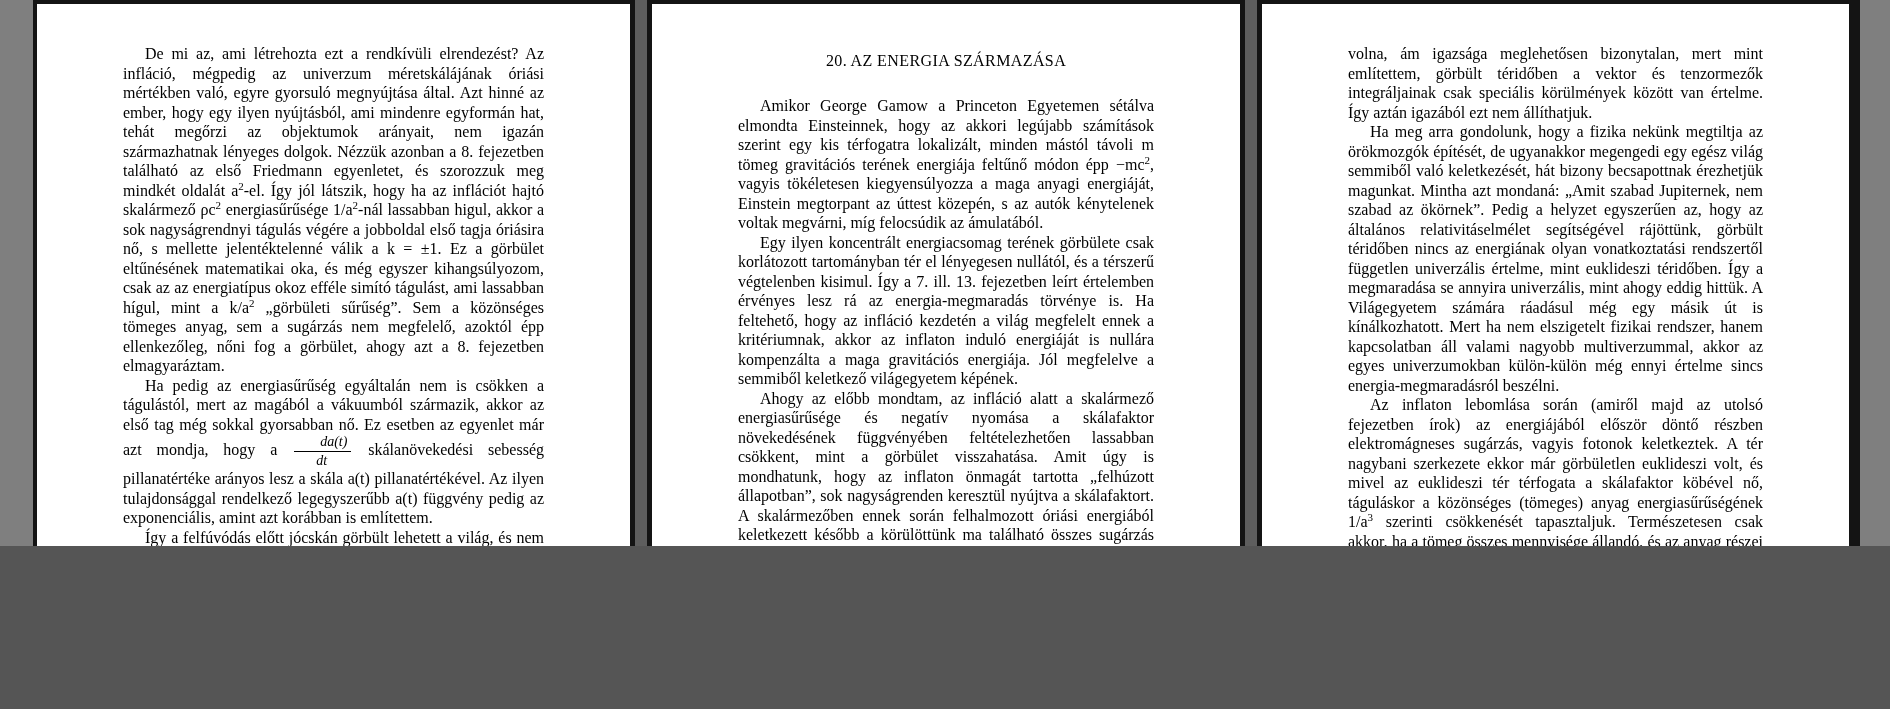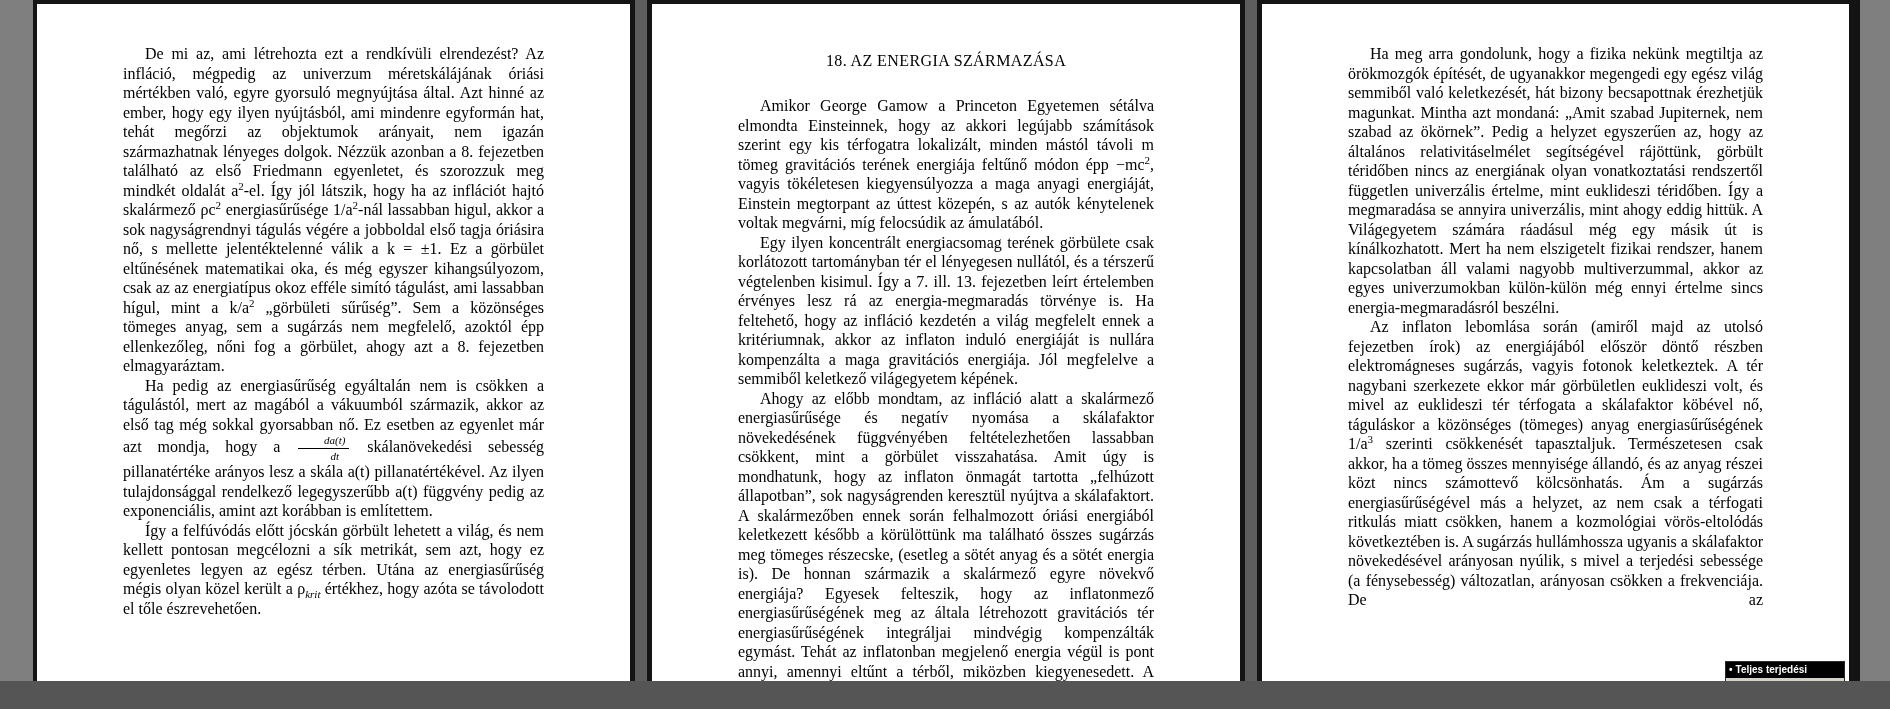--- a/index.html
+++ b/index.html
@@ -1,17 +1,17 @@
 <!DOCTYPE html>
 <html style="--background: #7f7f7f; --page: #ffffff; --separator_dark: #141414; --separator_mid: #5e5e5e; --bottom_strip: #dfdfdf; --menu_bg: #d6d2ca; --menu_selected_bg: #000000;"><head>
 <meta charset="utf-8">
 <style>
   html,body{margin:0;padding:0;background:#555;}
   .screen{
-    position:relative;width:1890px;height:681px;overflow:hidden;
+    position:relative;width:1890px;height:546px;overflow:hidden;
     background:var(--background,#7f7f7f);
     font-family:"Liberation Serif",serif;
   }
   .top-bar{position:absolute;left:33px;top:0;width:1827px;height:4px;background:var(--separator_dark,#141414);}
   .edge{position:absolute;top:0;height:703px;background:var(--separator_dark,#141414);}
   .edge-left{left:33px;width:4px;}
   .edge-right{left:1849px;width:11px;}
   .page{
     position:absolute;top:4px;height:698px;background:var(--page,#ffffff);
     box-sizing:border-box;padding:40px 86px 0 86px;color:#000;
@@ -33,22 +33,22 @@
     letter-spacing:.4px;
   }
   .page-text{font-size:16px;line-height:19.5px;}
   .page-text p{margin:0;text-indent:22px;text-align:justify;}
   .page-text p.noindent{text-indent:0;}
   .page-text p.cont{text-align-last:justify;}
   .it{}
   sup,sub{font-size:11px;line-height:0;}
   sub.it{font-style:italic;}
   .frac{
-    display:inline-block;vertical-align:middle;text-align:center;
-    font-style:italic;font-size:11px;line-height:1.15;margin:0 2px;
+    display:inline-block;vertical-align:middle;text-align:left;
+    font-style:italic;font-size:14px;line-height:1.15;margin:0 2px;
   }
   .frac .num{display:block;border-bottom:1px solid #000;padding:0 4px 1px 4px;}
   .frac .den{display:block;padding-top:1px;}
   .context-menu{
     position:absolute;left:1725px;top:661px;width:118px;
     background:var(--menu_bg,#d6d2ca);
     border:1px solid #2a2a2a;
     box-shadow:1px 1px 0 rgba(255,255,255,.35) inset;
     font-family:"Liberation Sans",sans-serif;font-size:10px;
     cursor:default;
@@ -74,32 +74,33 @@
     <div class="page-text">
         <p><span>De mi az, ami létrehozta ezt a rendkívüli elrendezést? Az infláció, mégpedig az univerzum méretskálájának óriási mértékben való, egyre gyorsuló megnyújtása által. Azt hinné az ember, hogy egy ilyen nyújtásból, ami mindenre egyformán hat, tehát megőrzi az objektumok arányait, nem igazán származhatnak lényeges dolgok. Nézzük azonban a 8. fejezetben található az első Friedmann egyenletet, és szorozzuk meg mindkét oldalát </span><span class="it">a</span><sup>2</sup><span>-el. Így jól látszik, hogy ha az inflációt hajtó skalármező </span><span class="it">ρc</span><sup>2</sup><span> energiasűrűsége 1/</span><span class="it">a</span><sup>2</sup><span>-nál lassabban higul, akkor a sok nagyságrendnyi tágulás végére a jobboldal első tagja óriásira nő, s mellette jelentéktelenné válik a </span><span class="it">k</span><span> = ±1. Ez a görbület eltűnésének matematikai oka, és még egyszer kihangsúlyozom, csak az az energiatípus okoz efféle simító tágulást, ami lassabban hígul, mint a </span><span class="it">k</span><span>/</span><span class="it">a</span><sup>2</sup><span> „görbületi sűrűség”. Sem a közönséges tömeges anyag, sem a sugárzás nem megfelelő, azoktól épp ellenkezőleg, nőni fog a görbület, ahogy azt a 8. fejezetben elmagyaráztam.</span></p>
         <p><span>Ha pedig az energiasűrűség egyáltalán nem is csökken a tágulástól, mert az magából a vákuumból származik, akkor az első tag még sokkal gyorsabban nő. Ez esetben az egyenlet már azt mondja, hogy a </span><span class="frac"><span class="num">da(t)</span><span class="den">dt</span></span><span> skálanövekedési sebesség pillanatértéke arányos lesz a skála </span><span class="it">a(t)</span><span> pillanatértékével. Az ilyen tulajdonsággal rendelkező legegyszerűbb </span><span class="it">a(t)</span><span> függvény pedig az exponenciális, amint azt korábban is említettem.</span></p>
         <p><span>Így a felfúvódás előtt jócskán görbült lehetett a világ, és nem kellett pontosan megcélozni a sík metrikát, sem azt, hogy ez egyenletes legyen az egész térben.  Utána az energiasűrűség mégis olyan közel került a </span><span class="it">ρ</span><sub class="it">krit</sub><span> értékhez, hogy azóta se távolodott el tőle észrevehetően.</span></p>
       </div>
   </div>
 
   <div class="sep sep1"></div>
 
   <div class="page page2">
-    <h2 class="chapter-title">18. AZ ENERGIA SZÁRMAZÁSA</h2>
+    <h2 class="chapter-title">20. AZ ENERGIA SZÁRMAZÁSA</h2>
     <div class="page-text">
         <p><span>Amikor </span><span class="it">George Gamow</span><span> a Princeton Egyetemen sétálva elmondta Einsteinnek, hogy az akkori legújabb számítások szerint egy kis térfogatra lokalizált, minden mástól távoli </span><span class="it">m</span><span> tömeg gravitációs terének energiája feltűnő módon épp −</span><span class="it">mc</span><sup>2</sup><span>, vagyis tökéletesen kiegyensúlyozza a maga anyagi energiáját, Einstein megtorpant az úttest közepén, s az autók kénytelenek voltak megvárni, míg felocsúdik az ámulatából.</span></p>
         <p><span>Egy ilyen koncentrált energiacsomag terének görbülete csak korlátozott tartományban tér el lényegesen nullától, és a térszerű végtelenben kisimul. Így a 7. ill. 13. fejezetben leírt értelemben érvényes lesz rá az energia-megmaradás törvénye is. Ha feltehető, hogy az infláció kezdetén a világ megfelelt ennek a kritériumnak, akkor az inflaton induló energiáját is nullára kompenzálta a maga gravitációs energiája. Jól megfelelve a semmiből keletkező világegyetem képének.</span></p>
         <p class="cont"><span>Ahogy az előbb mondtam, az infláció alatt a skalármező energiasűrűsége és negatív nyomása a skálafaktor növekedésének függvényében feltételezhetően lassabban csökkent, mint a görbület visszahatása.  Amit úgy is mondhatunk, hogy az inflaton önmagát tartotta „felhúzott állapotban”, sok nagyságrenden keresztül nyújtva a skálafaktort. A skalármezőben ennek során felhalmozott óriási energiából keletkezett később a körülöttünk ma található összes sugárzás meg tömeges részecske, (esetleg a sötét anyag és a sötét energia is). De honnan származik a skalármező egyre növekvő energiája? Egyesek felteszik, hogy az inflatonmező energiasűrűségének meg az általa létrehozott gravitációs tér energiasűrűségének integráljai mindvégig kompenzálták egymást. Tehát az inflatonban megjelenő energia végül is pont annyi, amennyi eltűnt a térből, miközben kiegyenesedett. A dolog nagyon szép</span></p>
       </div>
   </div>
 
   <div class="sep sep2"></div>
 
   <div class="page page3">
     <div class="page-text">
+        <p class="noindent"><span>volna, ám igazsága meglehetősen bizonytalan, mert mint említettem, görbült téridőben a vektor és tenzormezők integráljainak csak speciális körülmények között van értelme. Így aztán igazából ezt nem állíthatjuk.</span></p>
         <p><span>Ha meg arra gondolunk, hogy a fizika nekünk megtiltja az örökmozgók építését, de ugyanakkor megengedi egy egész világ semmiből való keletkezését, hát bizony becsapottnak érezhetjük magunkat. Mintha azt mondaná: „Amit szabad Jupiternek, nem szabad az ökörnek”. Pedig a helyzet egyszerűen az, hogy az általános relativitáselmélet segítségével rájöttünk, görbült téridőben nincs az energiának olyan vonatkoztatási rendszertől független univerzális értelme, mint euklideszi téridőben. Így a megmaradása se annyira univerzális, mint ahogy eddig hittük. A Világegyetem számára ráadásul még egy másik út is kínálkozhatott. Mert ha nem elszigetelt fizikai rendszer, hanem kapcsolatban áll valami nagyobb multiverzummal, akkor az egyes univerzumokban külön-külön még ennyi értelme sincs energia-megmaradásról beszélni.</span></p>
         <p class="cont"><span>Az inflaton lebomlása során (amiről majd az utolsó fejezetben írok) az energiájából először döntő részben elektromágneses sugárzás, vagyis fotonok keletkeztek. A tér nagybani szerkezete ekkor már görbületlen euklideszi volt, és mivel az euklideszi tér térfogata a skálafaktor köbével nő, táguláskor a közönséges (tömeges) anyag energiasűrűségének 1/</span><span class="it">a</span><sup>3</sup><span> szerinti csökkenését tapasztaljuk. Természetesen csak akkor, ha a tömeg összes mennyisége állandó, és az anyag részei közt nincs számottevő kölcsönhatás. Ám a sugárzás energiasűrűségével más a helyzet, az nem csak a térfogati ritkulás miatt csökken, hanem a kozmológiai vörös-eltolódás következtében is. A sugárzás hullámhossza ugyanis a skálafaktor növekedésével arányosan nyúlik, s mivel a terjedési sebessége (a fénysebesség) változatlan, arányosan csökken a frekvenciája. De az</span></p>
       </div>
   </div>
 
   <div class="edge edge-right"></div>
   <div class="bottom-strip"></div>
 
   <div class="context-menu">
     <div class="menu-item selected">

